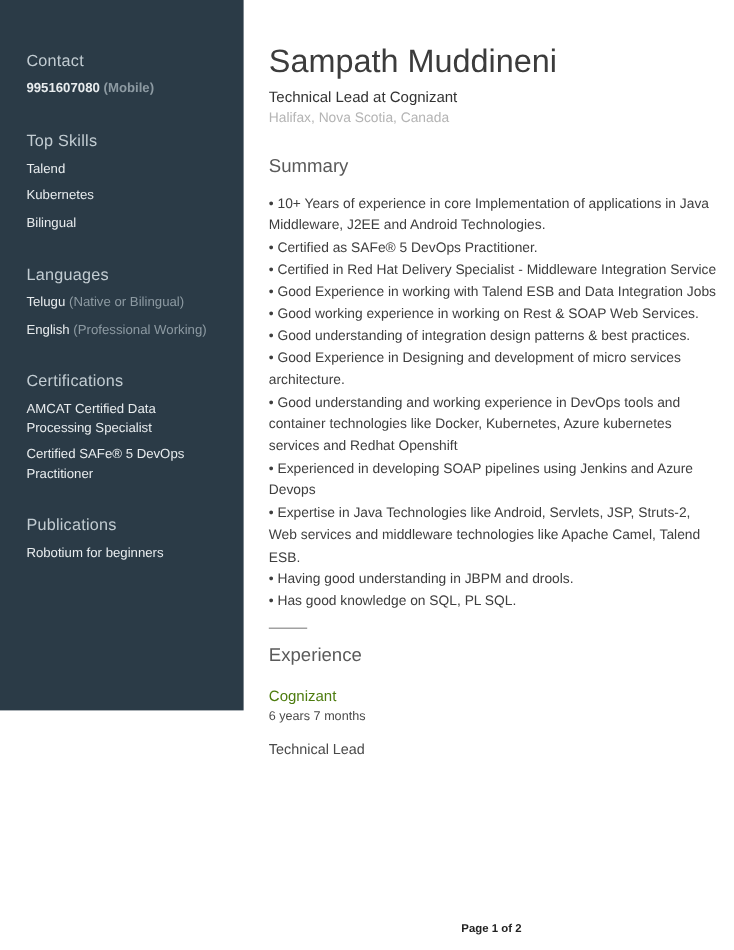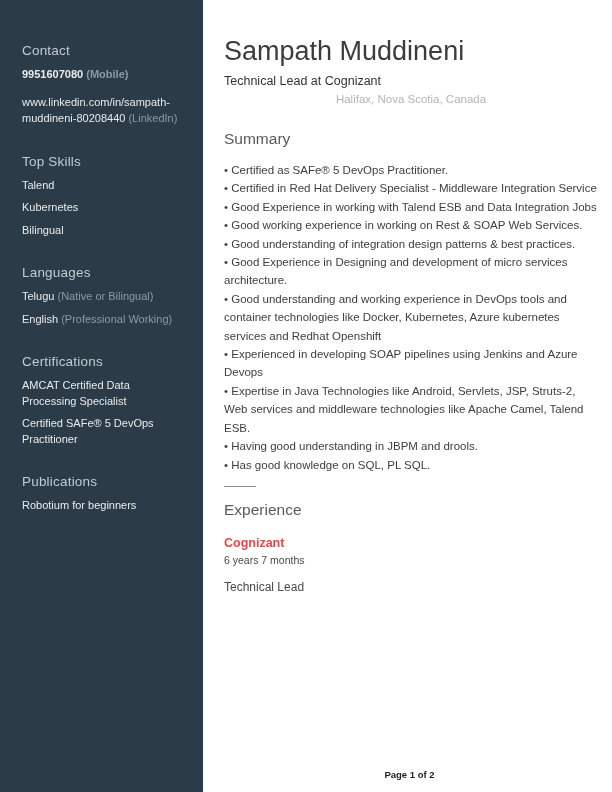--- a/index.html
+++ b/index.html
@@ -16,21 +16,21 @@
   html,body{width:612px;height:792px;overflow:hidden;}
   body{
     font-family:"Liberation Sans", sans-serif;
     display:flex;
     background:#ffffff;
   }
   
   .sidebar{
     width:203px;
     min-width:203px;
-    height:792px;
+    height:592px;
     background:var(--sidebar-bg);
     padding:43px 22px 0 22px;
     color:var(--sidebar-text);
   }
   .side-section{margin-bottom:27px;}
   .side-heading{
     font-size:13.5px;
     font-weight:400;
     color:var(--sidebar-heading);
     margin-bottom:9px;
@@ -59,21 +59,20 @@
   }
   .headline{
     font-size:12.5px;
     color:#333333;
     margin-top:8px;
   }
   .location{
     font-size:11.5px;
     color:var(--muted-color);
     margin-top:5px;
-    text-align:center;
   }
   .section-title{
     font-size:15.5px;
     font-weight:400;
     color:var(--heading-color);
   }
   .summary-title{margin-top:25px;}
   .bullets{
     margin-top:13px;
     width:374px;
@@ -84,23 +83,22 @@
     color:var(--text-color);
   }
   .divider{
     width:32px;
     border-top:1px solid #8a8a8a;
     margin-top:12px;
   }
   .experience-title{margin-top:14px;}
   .exp-company{
     font-size:12.5px;
-    color:#ef4444;
+    color:#4d7c0f;
     margin-top:17px;
-    font-weight:bold;
   }
   .exp-duration{
     font-size:10.5px;
     color:#4a4a4a;
     margin-top:4px;
   }
   .exp-role{
     font-size:12px;
     color:#4a4a4a;
     margin-top:14px;
@@ -118,21 +116,20 @@
 </head>
 <body>
 
 <aside class="sidebar">
 
   <section class="side-section">
     <div class="side-heading">Contact</div>
     <div class="contact-block">
       <div class="side-line"><span>9951607080</span> <span class="muted">(Mobile)</span></div>
     </div>
-    <div class="side-line" style="line-height:16.5px;"><span>www.linkedin.com/in/sampath-muddineni-80208440</span> <span class="muted">(LinkedIn)</span></div>
   </section>
 
   <section class="side-section">
     <div class="side-heading">Top Skills</div>
     <div class="side-line side-item">Talend</div>
     <div class="side-line side-item">Kubernetes</div>
     <div class="side-line side-item">Bilingual</div>
   </section>
 
   <section class="side-section">
@@ -156,20 +153,21 @@
 
 <main class="main">
 
   <h1 class="name">Sampath Muddineni</h1>
   <div class="headline">Technical Lead at Cognizant</div>
   <div class="location">Halifax, Nova Scotia, Canada</div>
 
   <h2 class="section-title summary-title">Summary</h2>
 
   <div class="bullets">
+    <p>•  10+ Years of experience in core Implementation of applications in Java Middleware, J2EE and Android Technologies.</p>
     <p>• Certified as SAFe® 5 DevOps Practitioner.</p>
     <p>• Certified in Red Hat Delivery Specialist - Middleware Integration Service</p>
     <p>• Good Experience in working with Talend ESB and Data Integration Jobs</p>
     <p>• Good working experience in working on Rest &amp; SOAP Web Services.</p>
     <p>• Good understanding of integration design patterns &amp; best practices.</p>
     <p>• Good Experience in Designing and development of micro services architecture.</p>
     <p>• Good understanding and working experience in DevOps tools and container technologies like Docker, Kubernetes, Azure kubernetes services and Redhat Openshift</p>
     <p>• Experienced in developing SOAP pipelines using Jenkins and Azure Devops</p>
     <p>• Expertise in Java Technologies like Android, Servlets, JSP, Struts-2, Web services and middleware technologies like Apache Camel, Talend ESB.</p>
     <p>• Having good understanding in JBPM and drools.</p>

